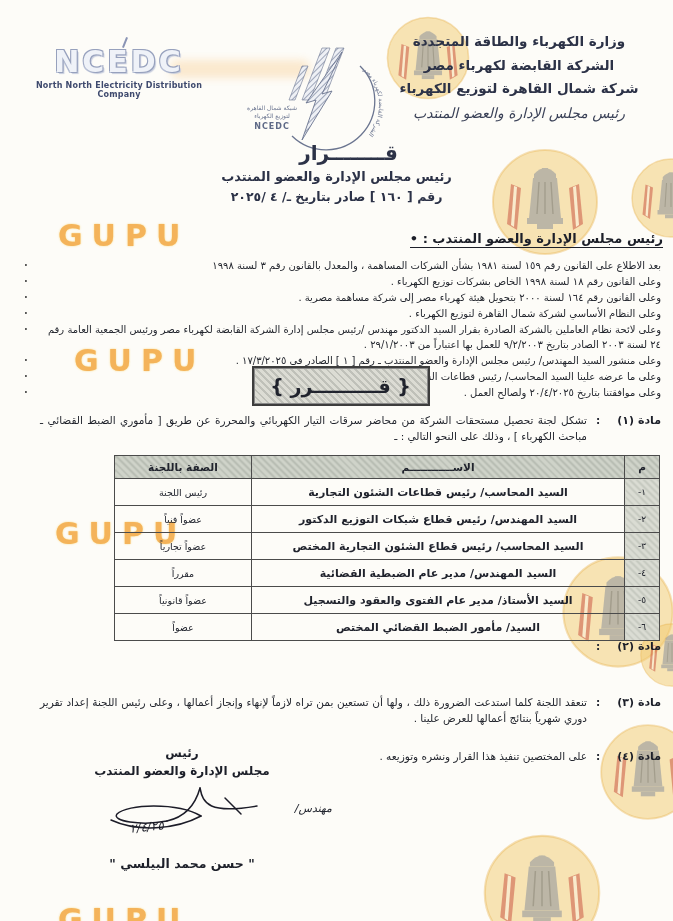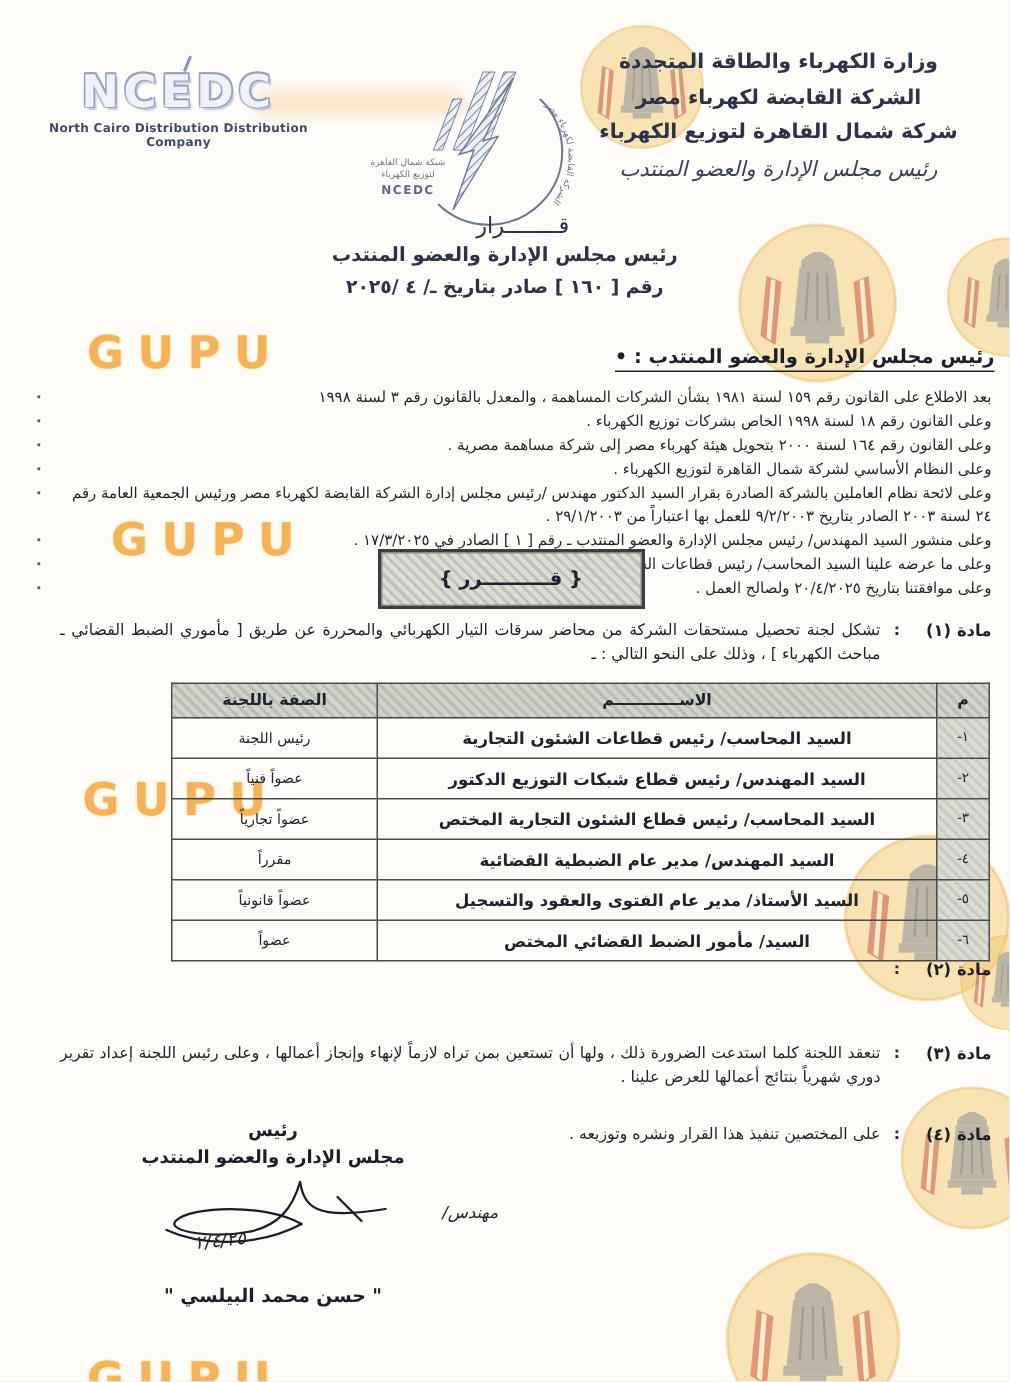--- a/index.html
+++ b/index.html
@@ -34,21 +34,21 @@
     text-shadow:1px 1px 0 #97a1bd,-1px -1px 0 #97a1bd,1px -1px 0 #97a1bd,-1px 1px 0 #b9c1d6,2px 2px 1px #c6ccdd;
   }
   .bolt-accent{
     position:absolute;top:-7px;left:54%;width:2px;height:11px;
     background:#8a94b5;transform:rotate(22deg);
   }
   .ncedc-sub{font-size:8px;font-weight:bold;color:#3f4a6e;margin-top:2px;letter-spacing:.2px;}
   .center-logo{position:absolute;top:36px;left:242px;}
   
   .title-block{position:absolute;top:141px;left:0;width:100%;text-align:center;direction:rtl;color:#2c3247;}
-  .title-block .t1{font-weight:normal;font-size:15px;letter-spacing:1px;padding-left:24px;}
+  .title-block .t1{font-weight:bold;font-size:20px;letter-spacing:1px;padding-left:24px;}
   .title-block .t2{font-weight:bold;font-size:13px;margin-top:4px;}
   .title-block .t3{font-weight:bold;font-size:12.5px;margin-top:5px;}
   
   .preamble-heading{
     position:absolute;top:231px;right:10px;direction:rtl;
     font-weight:bold;font-size:13px;color:#1c1f29;
   }
   .preamble-heading span{border-bottom:1.6px solid #1c1f29;padding-bottom:1px;}
   .preamble{
     position:absolute;top:259px;right:12px;left:24px;direction:rtl;
@@ -57,21 +57,21 @@
   }
   .preamble li{position:relative;margin-bottom:1.5px;padding-left:14px;}
   .preamble li::after{content:"·";position:absolute;left:0;top:0;color:#555;font-weight:bold;}
   
   .decree-stamp{
     position:absolute;top:366px;left:calc(50% + 4px);transform:translateX(-50%);
     width:174px;height:36px;border:2px solid #3d3d3d;box-shadow:0 0 0 1px #888 inset;
     background:#dcdcd4;
     background-image:repeating-linear-gradient(45deg,rgba(90,95,90,.22) 0 2px,transparent 2px 5px);
     display:flex;align-items:center;justify-content:center;
-    font-weight:bold;font-size:13px;color:#20232d;direction:rtl;
+    font-weight:bold;font-size:19px;color:#20232d;direction:rtl;
   }
   
   .article{position:absolute;right:12px;left:40px;direction:rtl;display:flex;font-size:10.5px;line-height:1.55;}
   .article .lbl{flex:0 0 52px;font-weight:bold;font-size:11px;color:#1c1f29;white-space:nowrap;}
   .article .colon{flex:0 0 22px;text-align:center;font-weight:bold;}
   .article .txt{flex:1;text-align:justify;text-align-last:right;color:#23262e;}
   .article.bold1 .txt{font-weight:normal;color:#1d2029;}
   
   .cmt-table{
     position:absolute;top:455px;right:13px;width:546px;border-collapse:collapse;direction:rtl;
@@ -155,21 +155,21 @@
       <div>الشركة القابضة لكهرباء مصر</div>
       <div>شركة شمال القاهرة لتوزيع الكهرباء</div>
       <div class="handline">رئيس مجلس الإدارة والعضو المنتدب</div>
     </div>
 
     <div class="ncedc-logo">
       <div class="ncedc-word">
         <span>NCEDC</span>
         <span class="bolt-accent"></span>
       </div>
-      <div class="ncedc-sub">North Cairo Distribution Distribution Company</div>
+      <div class="ncedc-sub">North North Electricity Distribution Company</div>
     </div>
 
     <div class="center-logo">
       <svg width="152" height="128" viewBox="0 0 152 128">
         <defs>
           <pattern id="hatch" width="4" height="4" patternTransform="rotate(45)" patternUnits="userSpaceOnUse">
             <rect width="4" height="4" fill="#eef0f5"></rect>
             <line x1="0" y1="0" x2="0" y2="4" stroke="#7c86a0" stroke-width="1.4"></line>
           </pattern>
           <path id="arcpath" d="M121 34 A47 47 0 0 1 96 116"></path>

